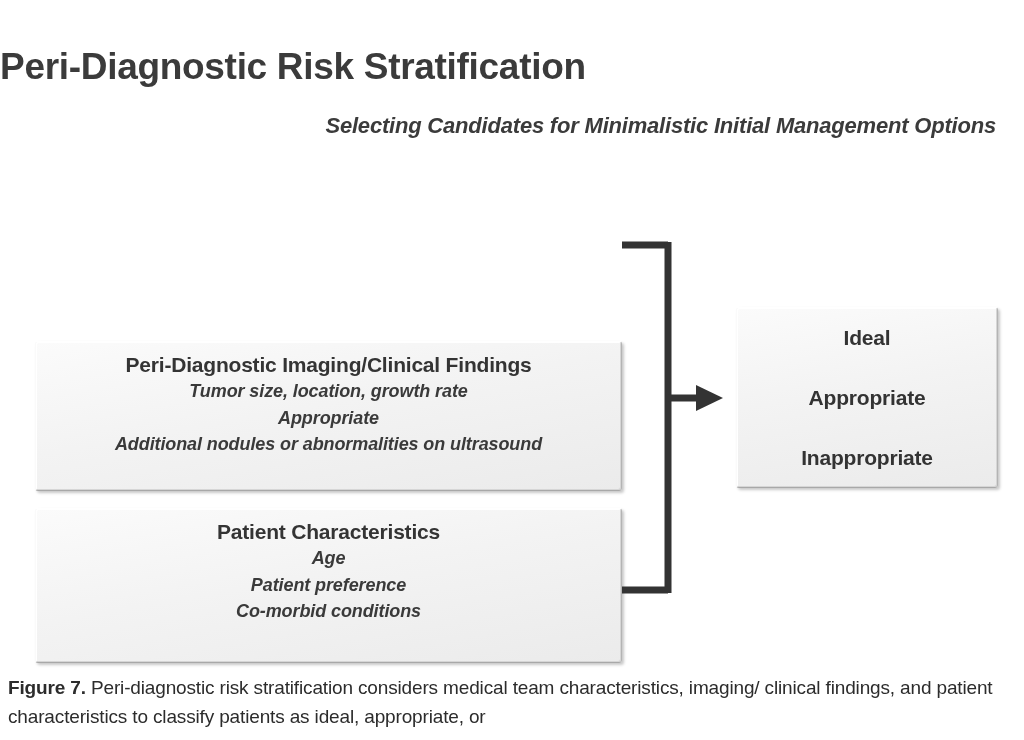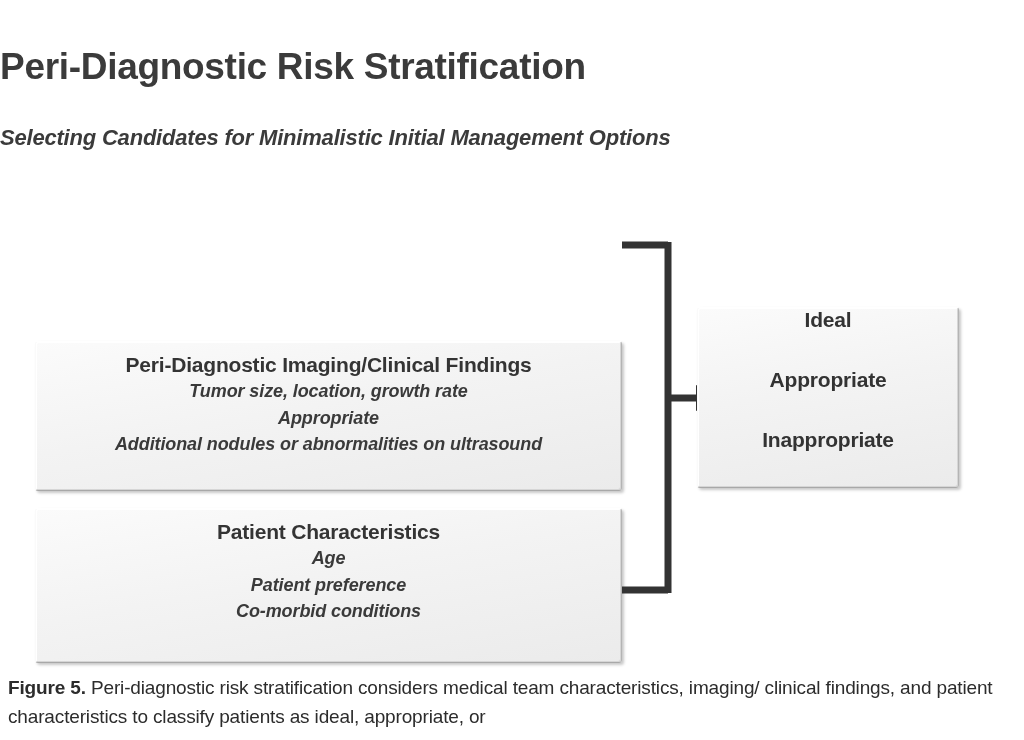--- a/index.html
+++ b/index.html
@@ -30,23 +30,23 @@
     width: 1024px;
     text-align: left;
     font-size: 37px;
     font-weight: bold;
     letter-spacing: -0.3px;
     color: #3b3b3b;
     white-space: nowrap;
   }
   #page-subtitle {
     position: absolute;
-    left: 0; top: 125px;
+    left: 0; top: 113px;
     width: 996px;
-    text-align: left;
+    text-align: right;
     font-size: 22px;
     font-weight: bold;
     font-style: italic;
     letter-spacing: -0.2px;
     color: #3b3b3b;
     white-space: nowrap;
   }
 
   
   .fbox {
@@ -93,22 +93,22 @@
     left: 35px; top: 192px; width: 587px; height: 124px;
   }
   #box-imaging-findings {
     left: 35px; top: 341px; width: 587px; height: 150px; text-align: right;
   }
   #box-patient-characteristics {
     left: 35px; top: 508px; width: 587px; height: 155px;
   }
 
   #box-outcomes {
-    left: 697px; top: 307px; width: 262px; height: 181px;
-    justify-content: flex-start;
+    left: 736px; top: 307px; width: 262px; height: 181px;
+    justify-content: center;
     padding-top: 0;
   }
   .outcome-line {
     font-size: 21px;
     font-weight: bold;
     color: #333333;
     letter-spacing: -0.2px;
     white-space: nowrap;
   }
   #outcome-ideal { margin-bottom: 36px; }
@@ -178,16 +178,16 @@
     <polygon points="696,385 723,398 696,411" fill="#333333"></polygon>
   </svg>
 
   <div class="fbox" id="box-outcomes">
     <div class="outcome-line" id="outcome-ideal">Ideal</div>
     <div class="outcome-line" id="outcome-appropriate">Appropriate</div>
     <div class="outcome-line" id="outcome-inappropriate">Inappropriate</div>
   </div>
 
   <div id="figure-caption">
-    <span id="caption-label">Figure 5.</span><span id="caption-text"> Peri-diagnostic risk stratification considers medical team characteristics, imaging/ clinical findings, and patient characteristics to classify patients as ideal, appropriate, or</span>
+    <span id="caption-label">Figure 7.</span><span id="caption-text"> Peri-diagnostic risk stratification considers medical team characteristics, imaging/ clinical findings, and patient characteristics to classify patients as ideal, appropriate, or</span>
   </div>
 
 </div>
 
 </body></html>

